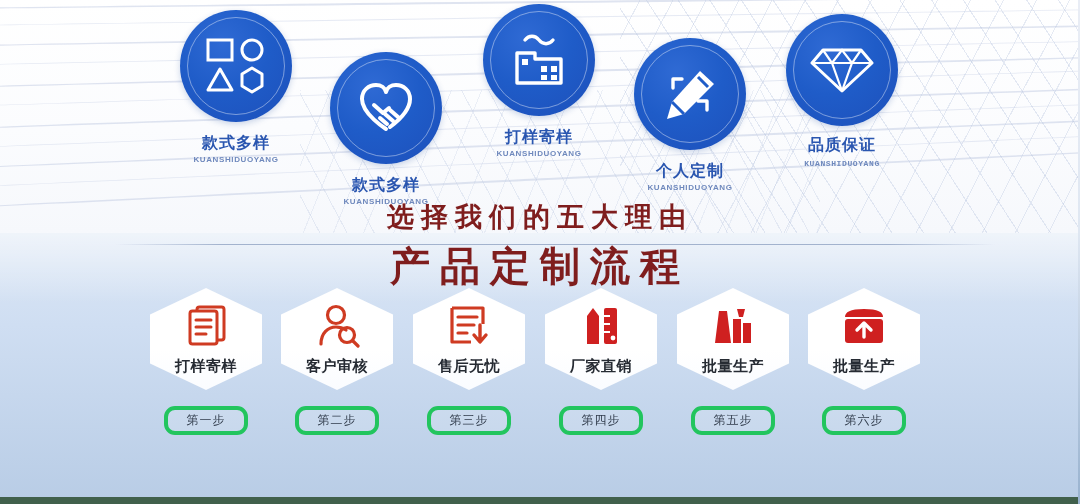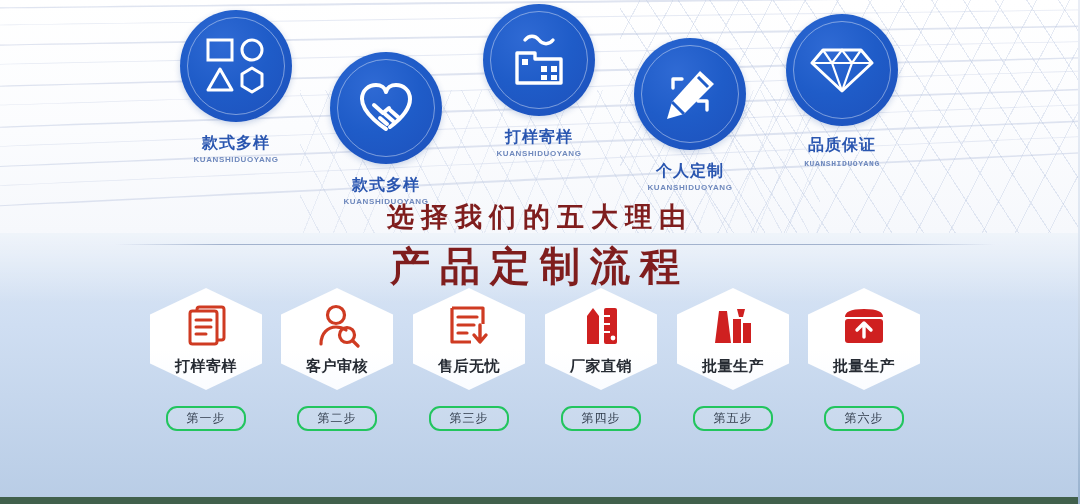--- a/index.html
+++ b/index.html
@@ -107,21 +107,21 @@
     display:flex;flex-direction:column;align-items:center;justify-content:center;
   }
   .hex-icon{height:48px;display:flex;align-items:center;justify-content:center;}
   .hex-label{
     margin-top:7px;font-size:15px;font-weight:bold;color:#262b33;
     letter-spacing:.5px;white-space:nowrap;
   }
   .badge{
     margin:0 auto;margin-top:16px;
     width:76px;height:21px;line-height:21px;
-    border:2px solid #22c55e;border-radius:11px;
+    border:4px solid #22c55e;border-radius:11px;
     font-size:12px;color:#2f3a4a;letter-spacing:1px;
     background:rgba(255,255,255,.12);
   }
 </style>
 </head>
 <body>
 
 <div id="stage">
 
   <div class="top-band">

